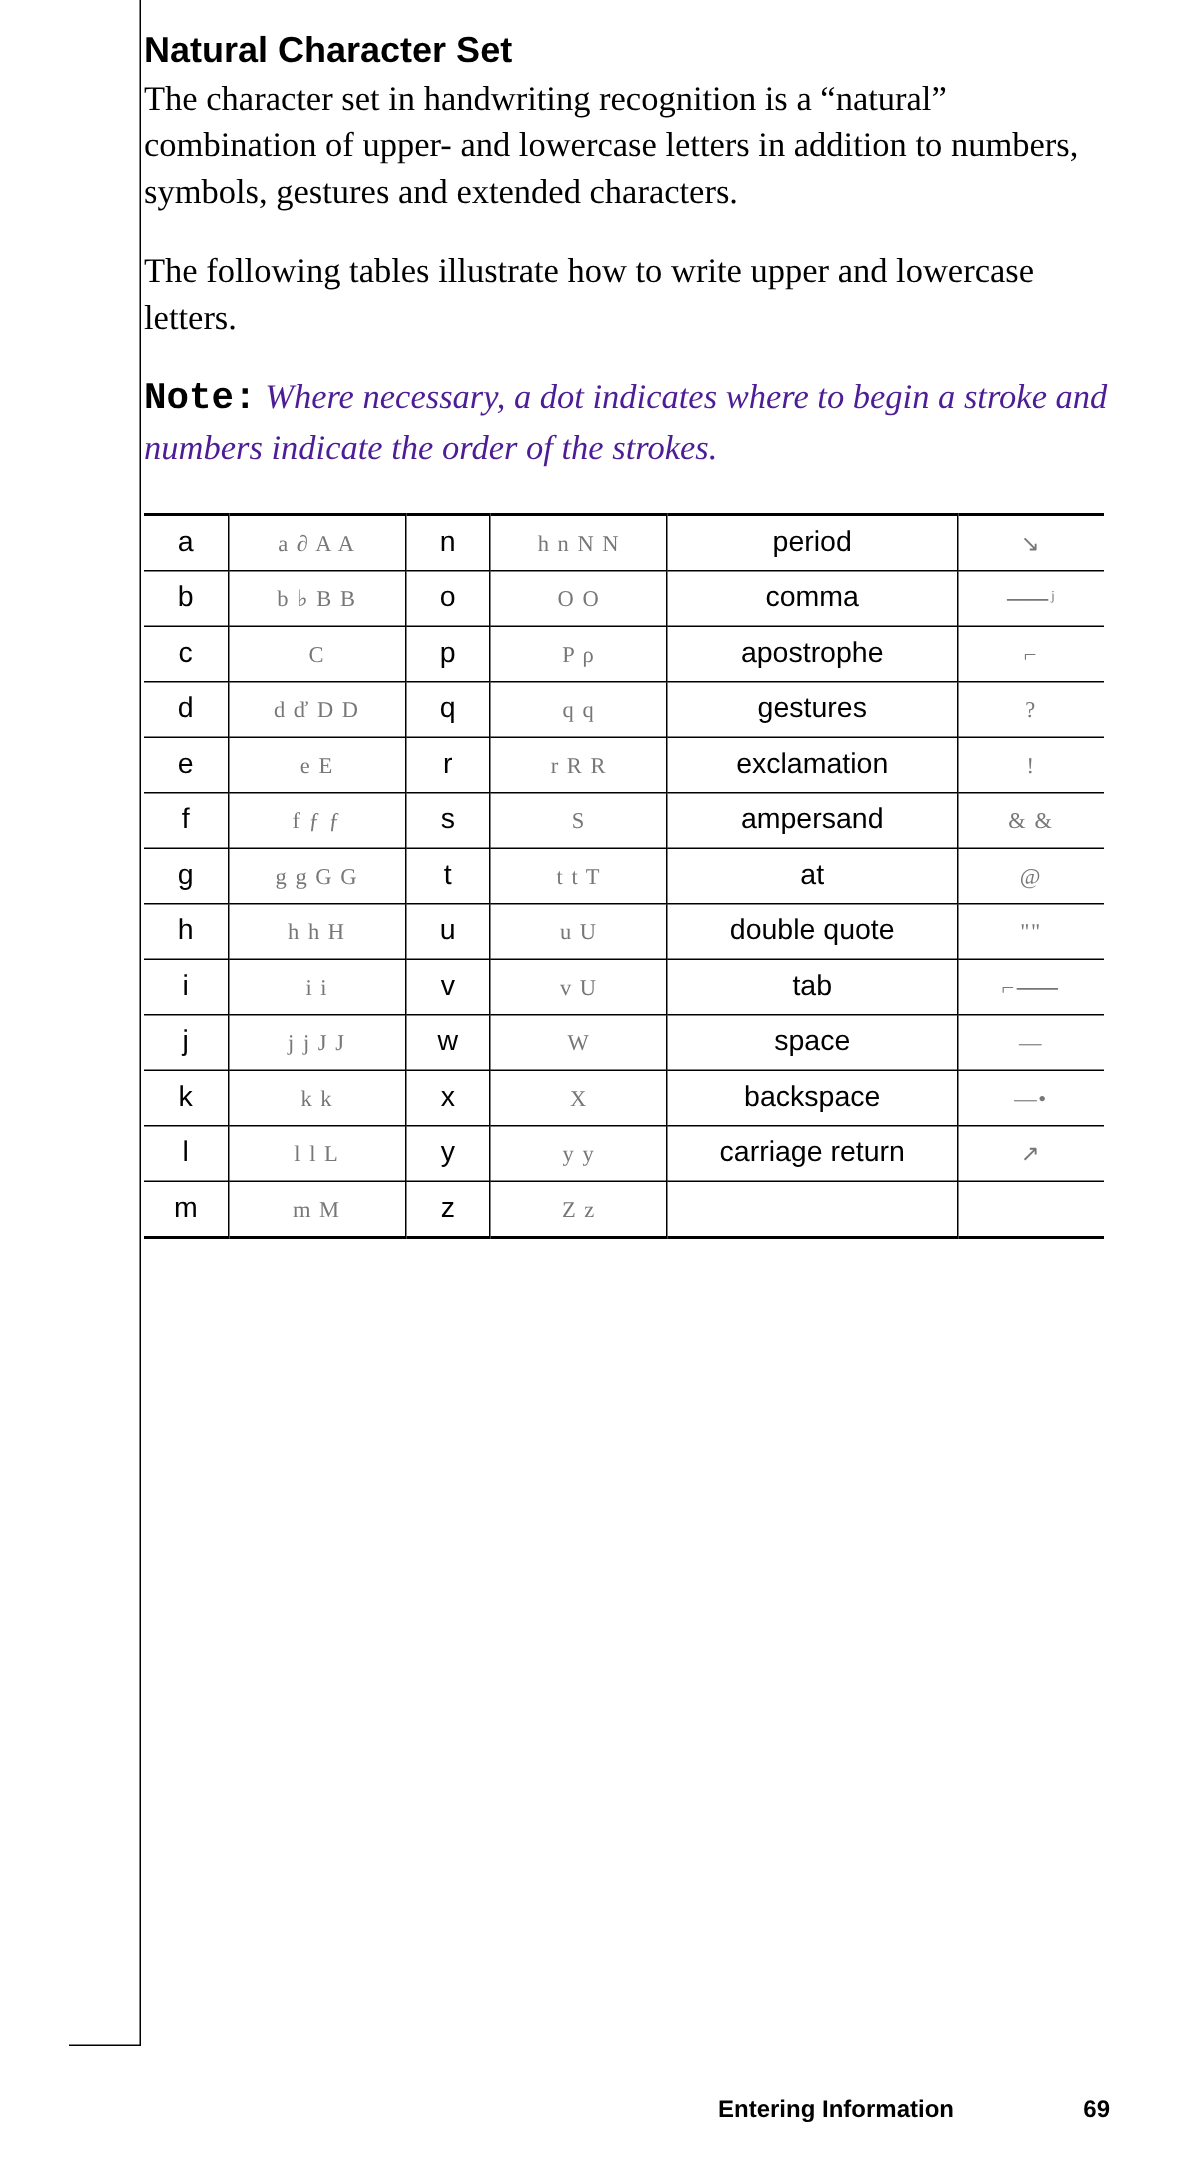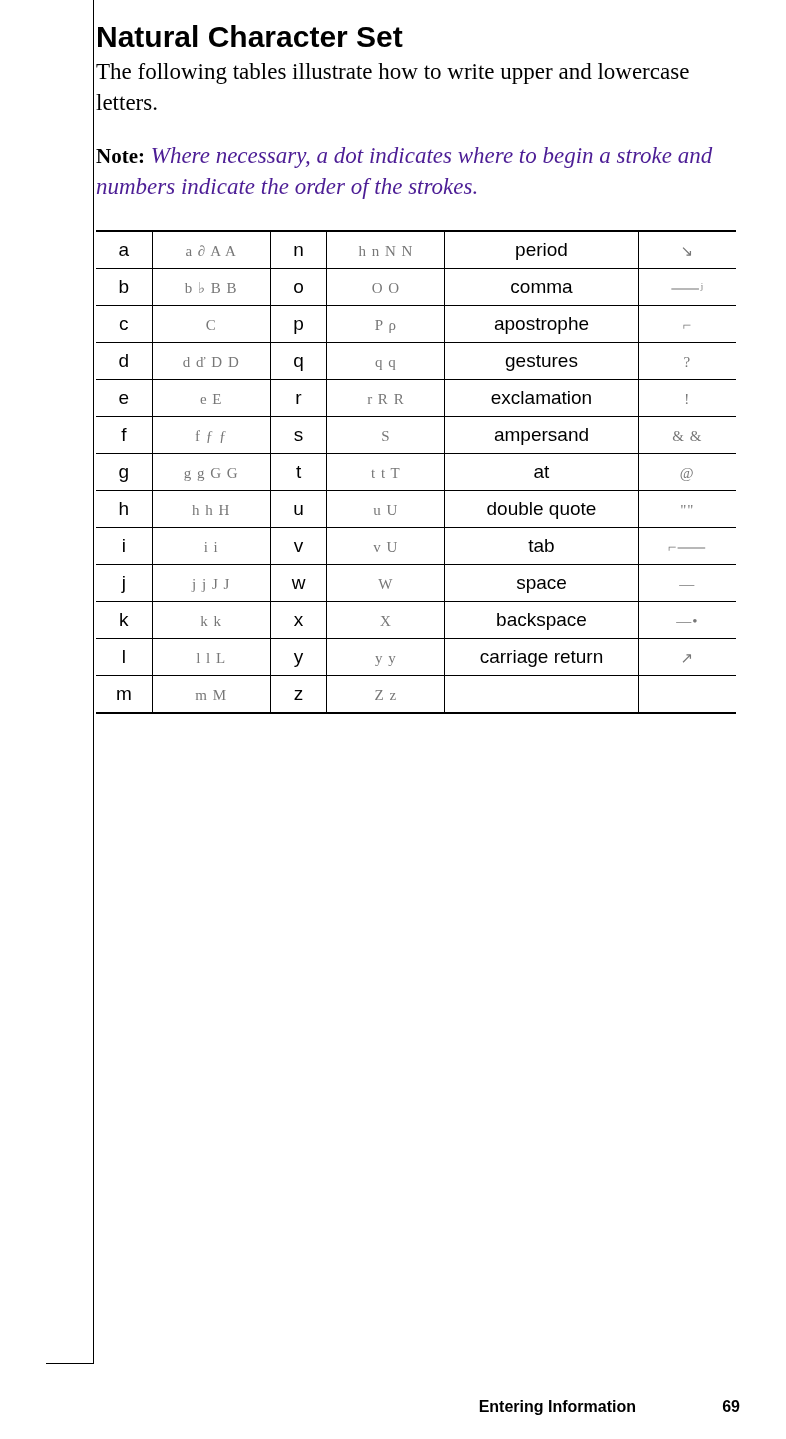--- a/index.html
+++ b/index.html
@@ -27,37 +27,37 @@
   }
   .content {
     position: absolute;
     left: 96px;
     top: 20px;
     width: 650px;
   }
   .section-title {
     font-family: "Helvetica Neue", Helvetica, Arial, sans-serif;
     font-weight: 700;
-    font-size: 30px;
+    font-size: 24px;
     margin: 0 0 2px 0;
   }
   .body-text {
     font-size: 23px;
     line-height: 1.35;
     margin: 0 0 22px 0;
   }
   .note-line {
     font-size: 23px;
     line-height: 1.35;
     margin: 0 0 28px 0;
   }
   .note-label {
-    font-family: Liberation Serif, serif;
+    font-family: Liberation Mono, monospace;
     font-weight: 700;
-    font-size: 21px;
+    font-size: 25px;
   }
   .note-body {
     font-style: italic;
     color: #4c1d95;
   }
   table.char-table {
     border-collapse: collapse;
     width: 640px;
     margin-top: 18px;
     margin-bottom: 40px;
@@ -112,20 +112,21 @@
 </head>
 <body>
 
 <div class="page">
   <div class="side-rule"></div>
 
   <div class="content">
 
     <p class="section-title">Natural Character Set</p>
 
+    <p class="body-text">The character set in handwriting recognition is a “natural” combination of upper- and lowercase letters in addition to numbers, symbols, gestures and extended characters.</p>
 
     <p class="body-text">The following tables illustrate how to write upper and lowercase letters.</p>
 
     <p class="note-line">
       <span class="note-label">Note:</span>
       <span> </span>
       <span class="note-body">Where necessary, a dot indicates where to begin a stroke and numbers indicate the order of the strokes.</span>
     </p>
 
     <table class="char-table">

